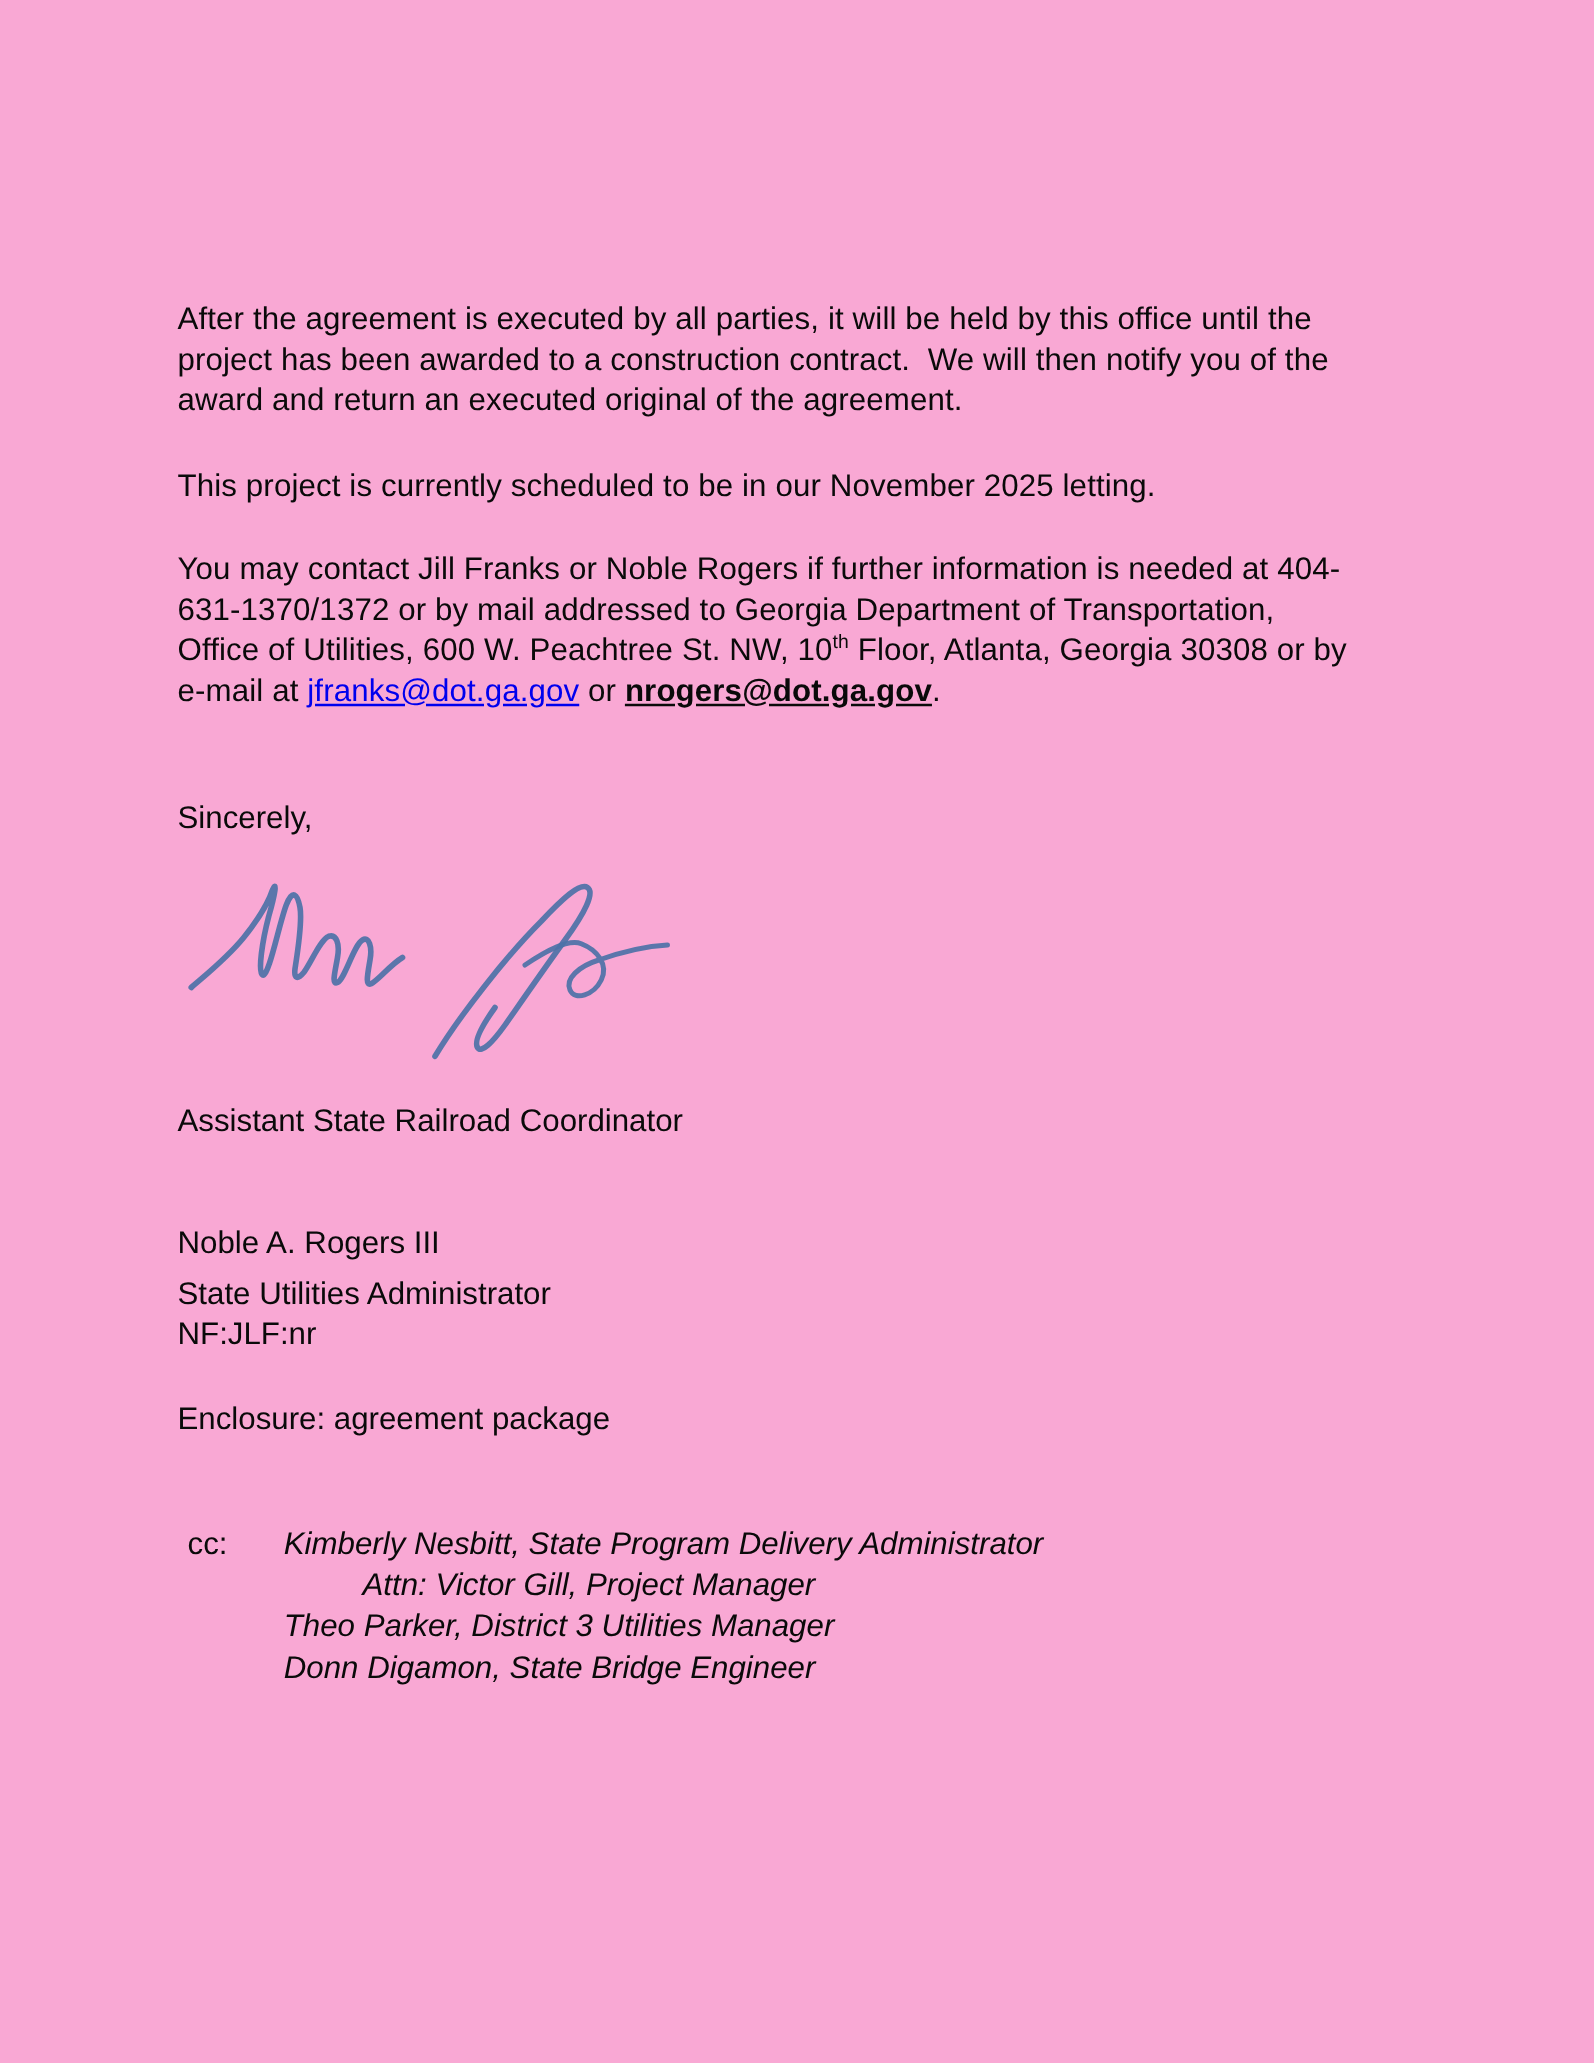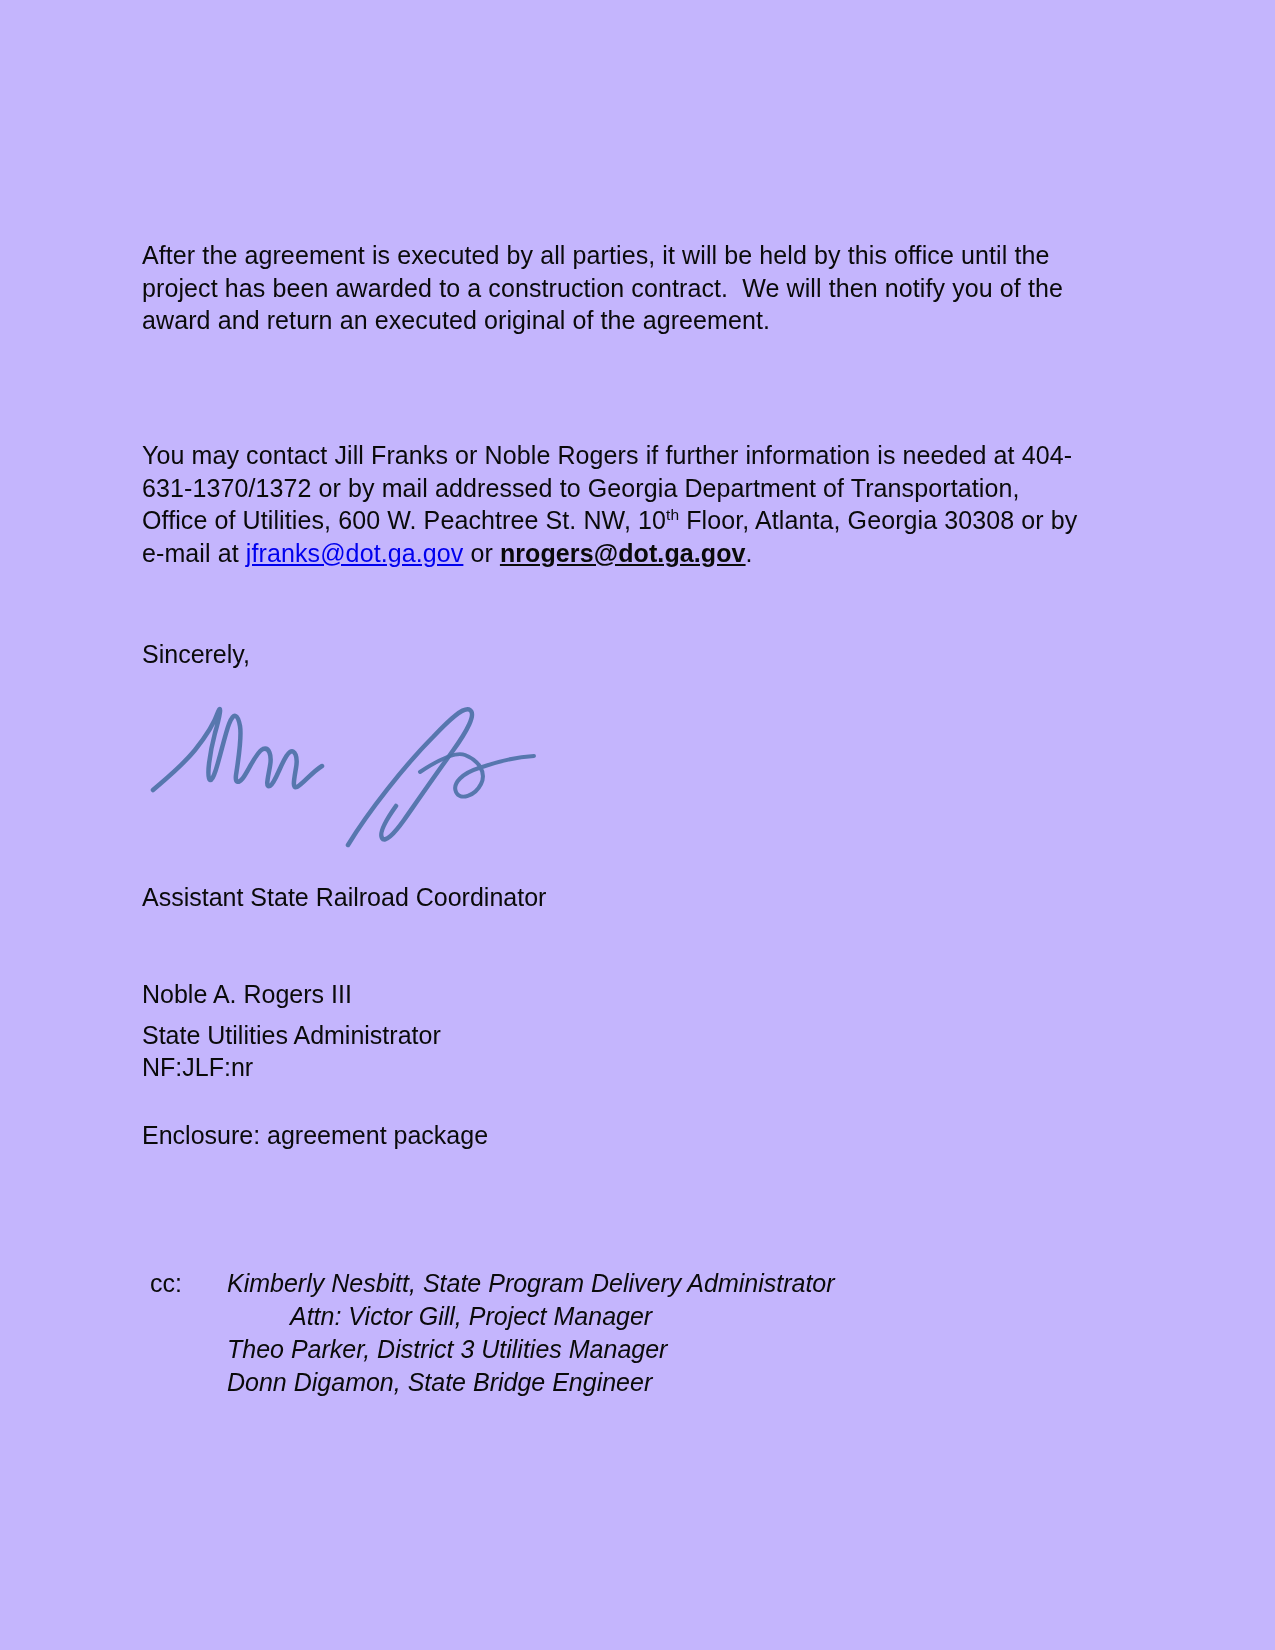--- a/index.html
+++ b/index.html
@@ -1,49 +1,50 @@
 <!DOCTYPE html>
 <html><head>
 <meta charset="utf-8">
 <style>
   * { margin: 0; padding: 0; box-sizing: border-box; }
   html, body { background: #ffffff; }
   .page {
     position: relative;
     width: 1275px;
     height: 1650px;
-    background: #c4b5fd;
+    background: #f9a8d4;
     font-family: "Liberation Sans", "DejaVu Sans", sans-serif;
     font-size: 25px;
     line-height: 32.5px;
     color: #0a0a0a;
     overflow: hidden;
   }
   .block { position: absolute; left: 142px; width: 942px; white-space: pre-wrap; }
   .para { letter-spacing: 0.1px; }
   sup { font-size: 0.62em; line-height: 0; }
   a.link-blue { color: #0000ee; text-decoration: underline; cursor: pointer; }
   a.link-plain { color: #0a0a0a; text-decoration: underline; cursor: pointer; font-weight: bold; }
   .sig-svg { position: absolute; left: 138px; top: 658px; width: 440px; height: 200px; }
   .sig-svg path { fill: none; stroke-linecap: round; stroke-linejoin: round; }
   .two-line div { line-height: 32px; }
-  .cc-block { position: absolute; left: 150px; top: 1267px; width: 900px; }
+  .cc-block { position: absolute; left: 150px; top: 1219px; width: 900px; }
   .cc-row { display: flex; align-items: flex-start; }
   .cc-label { width: 77px; flex: 0 0 77px; line-height: 33px; }
   .cc-entries { flex: 1; }
   .cc-entry { line-height: 33px; font-style: italic; }
   .cc-indent { padding-left: 63px; }
 </style>
 </head>
 <body>
 
 <div class="page" style="color: rgb(10, 10, 10);">
 
   <p class="block para" style="top:239px">After the agreement is executed by all parties, it will be held by this office until the project has been awarded to a construction contract.  We will then notify you of the award and return an executed original of the agreement.</p>
 
+  <p class="block para" style="top:373px">This project is currently scheduled to be in our November 2025 letting.</p>
 
   <p class="block para" style="top:439px"><span>You may contact Jill Franks or Noble Rogers if further information is needed at 404-631-1370/1372 or by mail addressed to Georgia Department of Transportation, Office of Utilities, 600 W. Peachtree St. NW, 10</span><sup>th</sup><span> Floor, Atlanta, Georgia 30308 or by e-mail at </span><a class="link-blue" href="#" style="color: rgb(0, 0, 238);">jfranks@dot.ga.gov</a><span> or </span><a class="link-plain" href="#">nrogers@dot.ga.gov</a><span>.</span></p>
 
   <p class="block" style="top:638px">Sincerely,</p>
 
   <svg class="sig-svg" viewBox="138 658 440 200" xmlns="http://www.w3.org/2000/svg">
     <path class="ink" stroke-width="4.5" opacity="0.92" d="
       M 153,790
       C 168,777 182,766 195,750
       C 207,735 214,724 218,712

